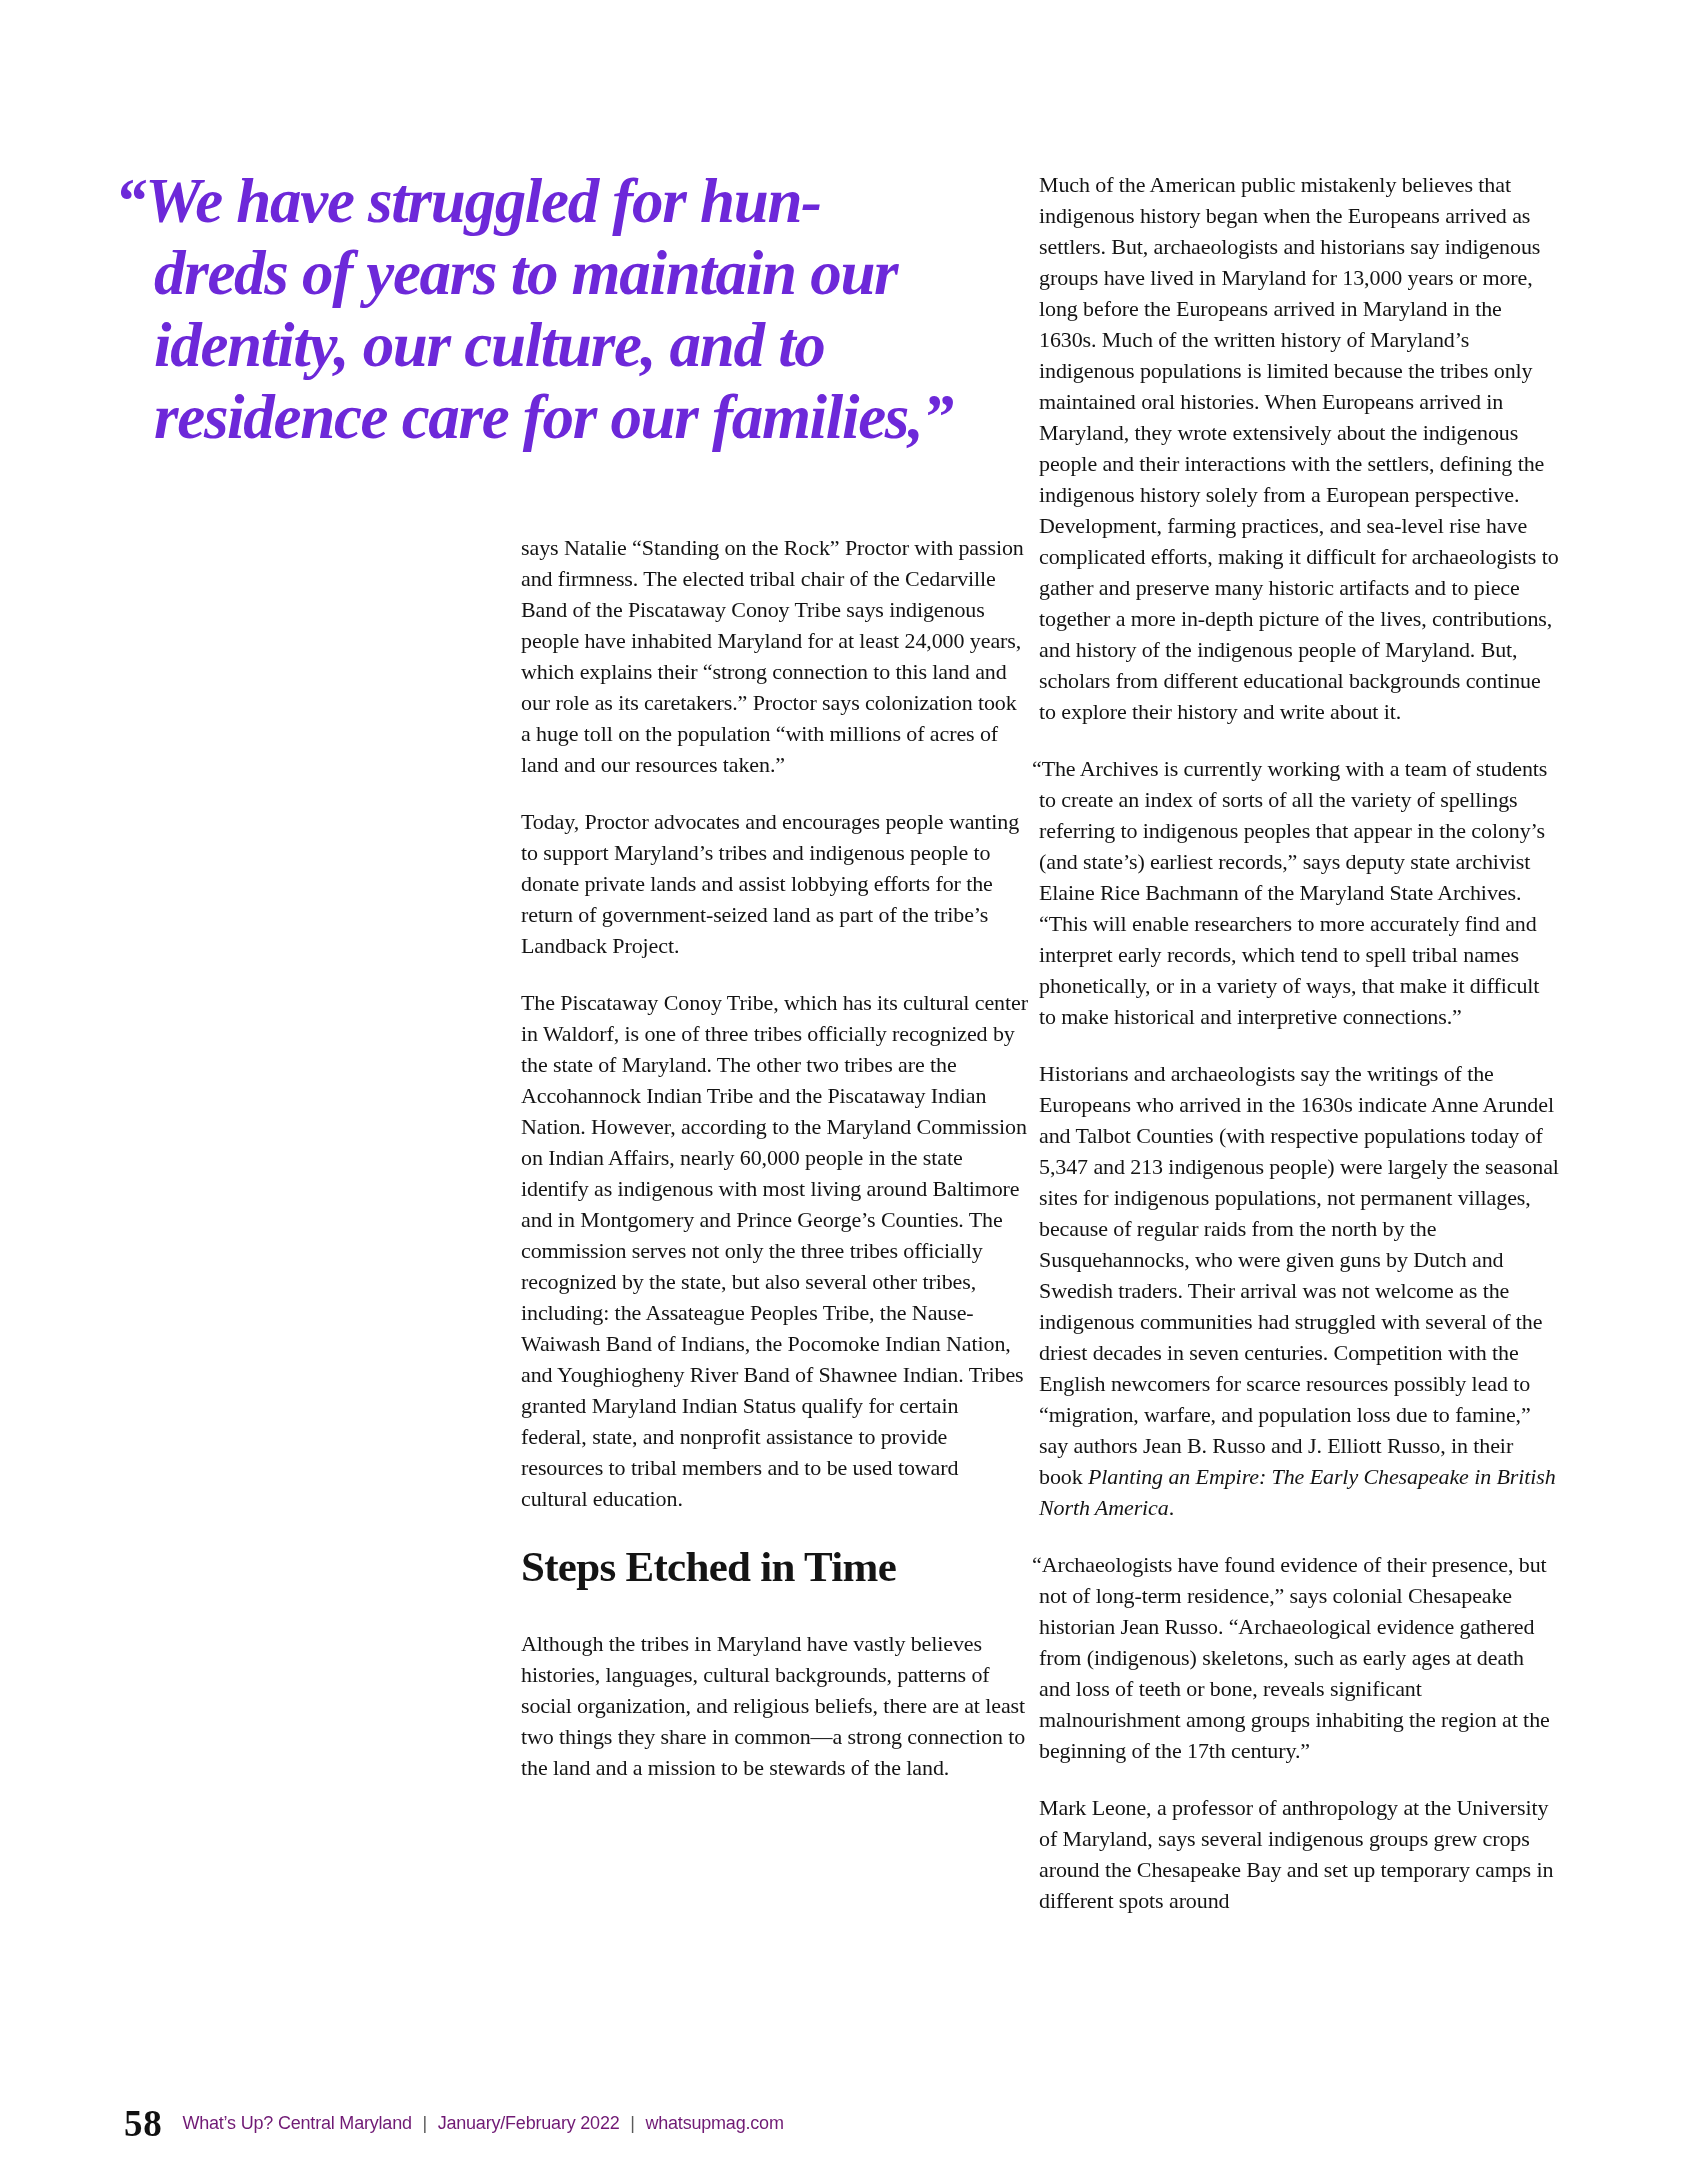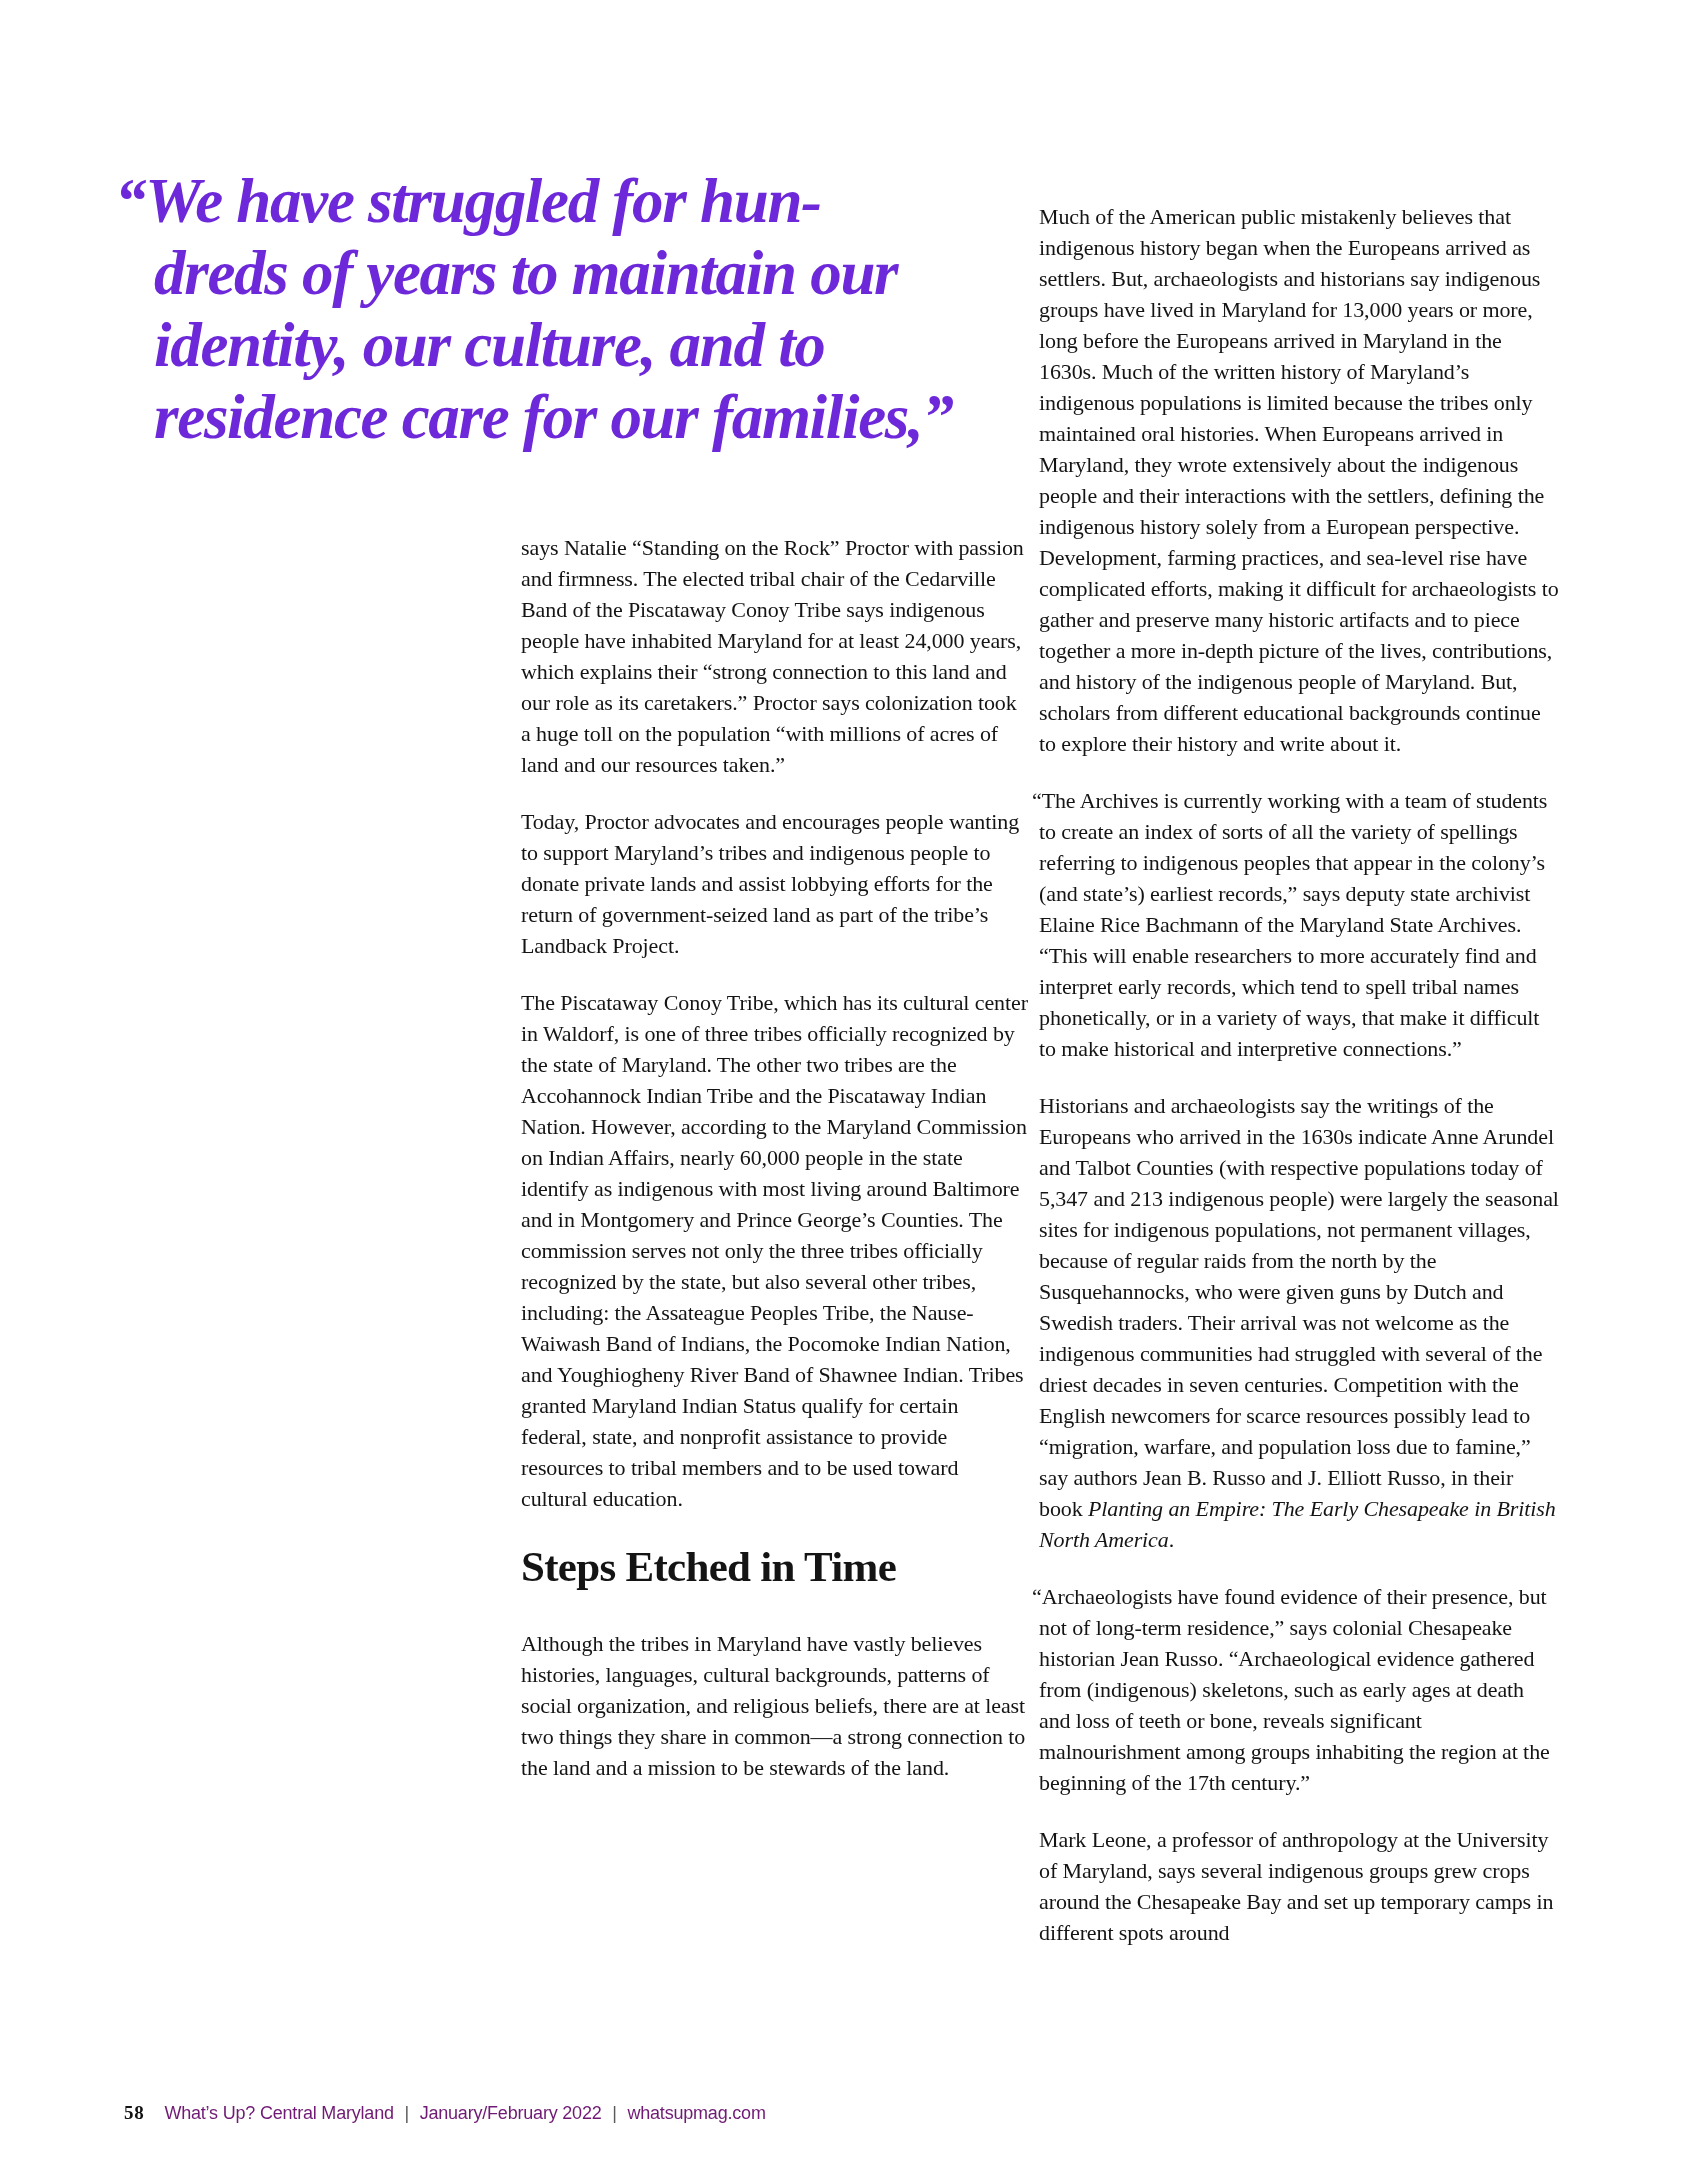--- a/index.html
+++ b/index.html
@@ -24,38 +24,38 @@
   .pq-line.hang{text-indent:-39px;}
   
   .col{
     position:absolute;
     font-size:22px;line-height:31px;
     letter-spacing:-0.1px;
     text-align:left;
   }
   .col p{margin:0 0 26px 0;}
   .col-left{left:521px;top:532px;width:507px;}
-  .col-right{left:1039px;top:169px;width:521px;margin-top:32px;}
+  .col-right{left:1039px;top:169px;width:521px;}
   .hq{text-indent:-0.32em;}  
   .italic{font-style:italic;}
   
   .section-heading{
     font-size:43px;line-height:50px;
     font-weight:bold;
     letter-spacing:-0.7px;
     margin:28px 0 36px 0;
   }
   
   .footer{
     position:absolute;left:124px;top:2102px;
     display:flex;align-items:center;
   }
   .pageno{
     font-family:"Liberation Serif",serif;
-    font-weight:bold;font-size:19px;color:#111111;
+    font-weight:bold;font-size:37px;color:#111111;
     margin-right:20px;letter-spacing:0.7px;
   }
   .ftext,.fsep{
     font-family:"Liberation Sans",sans-serif;
     font-size:18px;color:#701a75;letter-spacing:-0.2px;
   }
   .fsep{margin:0 10.7px;color:#5a5a5a;}
 </style>
 </head>
 <body>

